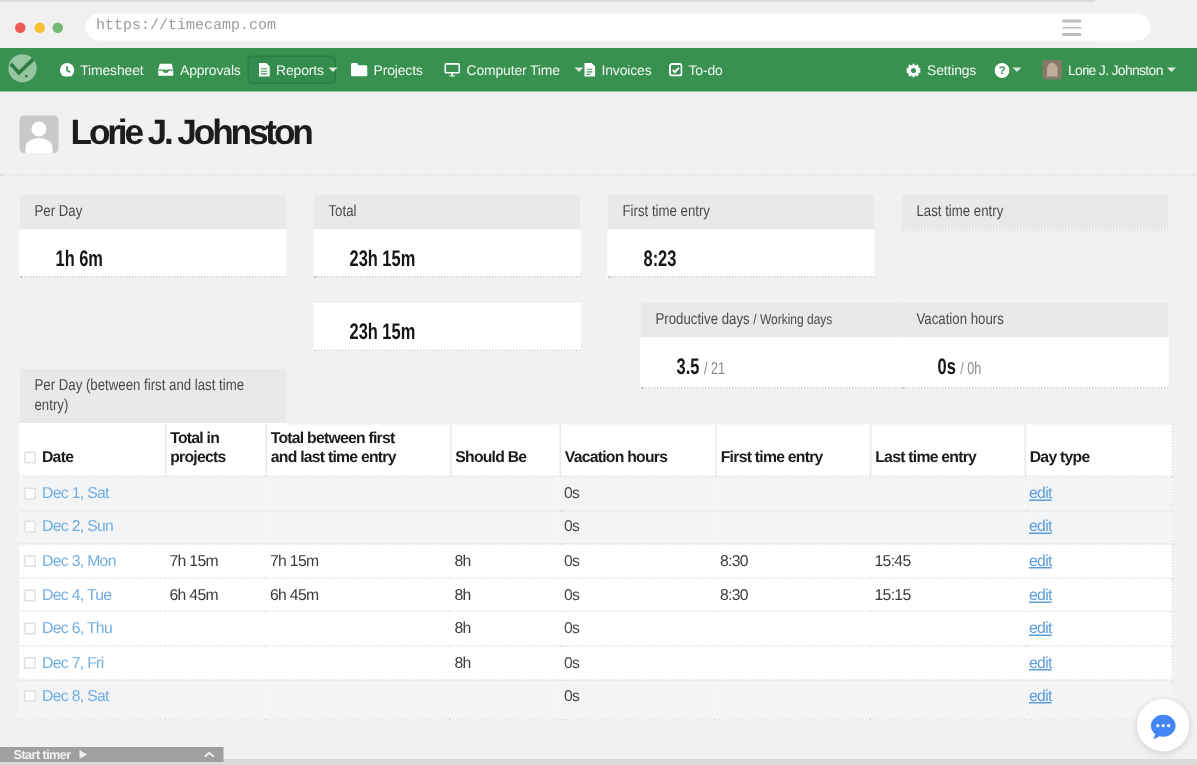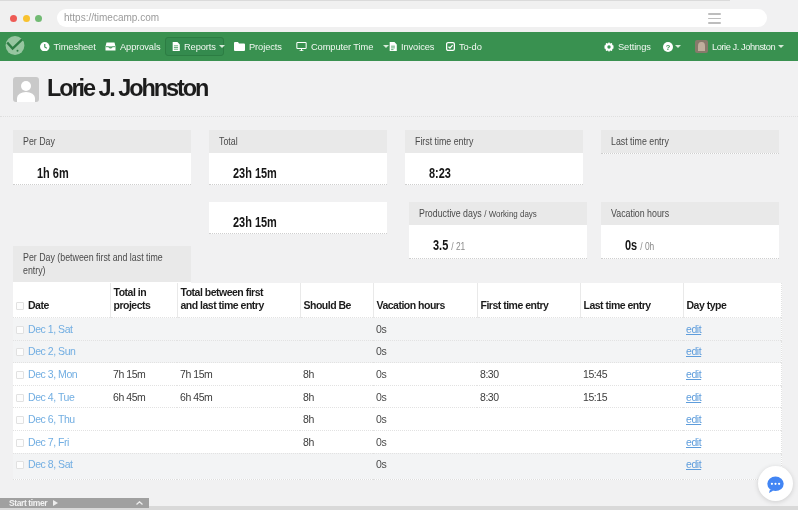--- a/index.html
+++ b/index.html
@@ -1,20 +1,20 @@
 <!DOCTYPE html>
 <html><head>
 <meta charset="utf-8">
 <style>
 * { margin:0; padding:0; box-sizing:border-box; }
 html,body { width:798px; height:510px; overflow:hidden; }
 body { font-family:"Liberation Sans", sans-serif; background:#f1f1f2; position:relative; }
 
 
-.chrome { position:absolute; left:0; top:0; width:730px; height:32px; background:#f0f0f0; border-top:1px solid #dadada; }
+.chrome { position:absolute; left:0; top:0; width:730px; height:32px; background:#f0f0f0; border-top:1px solid #dadada;font-family:Liberation Mono, monospace; }
 .dot { position:absolute; top:14px; width:7px; height:7px; border-radius:50%; }
 .dot.r { left:10px; background:#ee5b55; }
 .dot.y { left:22.5px; background:#f8c22f; }
 .dot.g { left:35px; background:#71ba73; }
 .urlbar { position:absolute; left:57px; top:8px; width:710px; height:18px; background:#ffffff; border-radius:9px; font-size:10px; color:#9b9b9b; line-height:18px; padding-left:7px; letter-spacing:0; }
 .burger { position:absolute; right:9px; top:12px; width:13px; }
 .burger div { height:1.8px; background:#bdbdbd; margin-bottom:2.8px; border-radius:1px; }
 
 
 .nav { position:absolute; left:0; top:32px; width:798px; height:29px; background:#399150; color:#f2f8f2; font-size:9.3px; letter-spacing:-0.1px; }
@@ -176,21 +176,21 @@
 <div class="card" style="left:601px; top:130px;">
     <div class="hd"><span class="lt">Last time entry</span></div>
   </div>
 <div class="card" style="left:13px; top:202px;margin-top:44px;">
     <div class="hd"><span class="lt">Per Day (between first and last time entry)</span></div>
     <div class="bd"><span class="vt">1h 6m</span></div>
   </div>
 <div class="card" style="left:209px; top:202px;">
     <div class="bd"><span class="vt">23h 15m</span></div>
   </div>
-<div class="card" style="left:409px; top:202px;">
+<div class="card" style="left:427px; top:202px;">
     <div class="hd"><span class="lt">Productive days <span style="font-size:9.5px">/ Working days</span></span></div>
     <div class="bd"><span class="vt">3.5 <span class="sub">/ 21</span></span></div>
   </div>
 <div class="card" style="left:601px; top:202px;">
     <div class="hd"><span class="lt">Vacation hours</span></div>
     <div class="bd"><span class="vt">0s <span class="sub">/ 0h</span></span></div>
   </div>
 
 <table class="grid">
   <colgroup>

